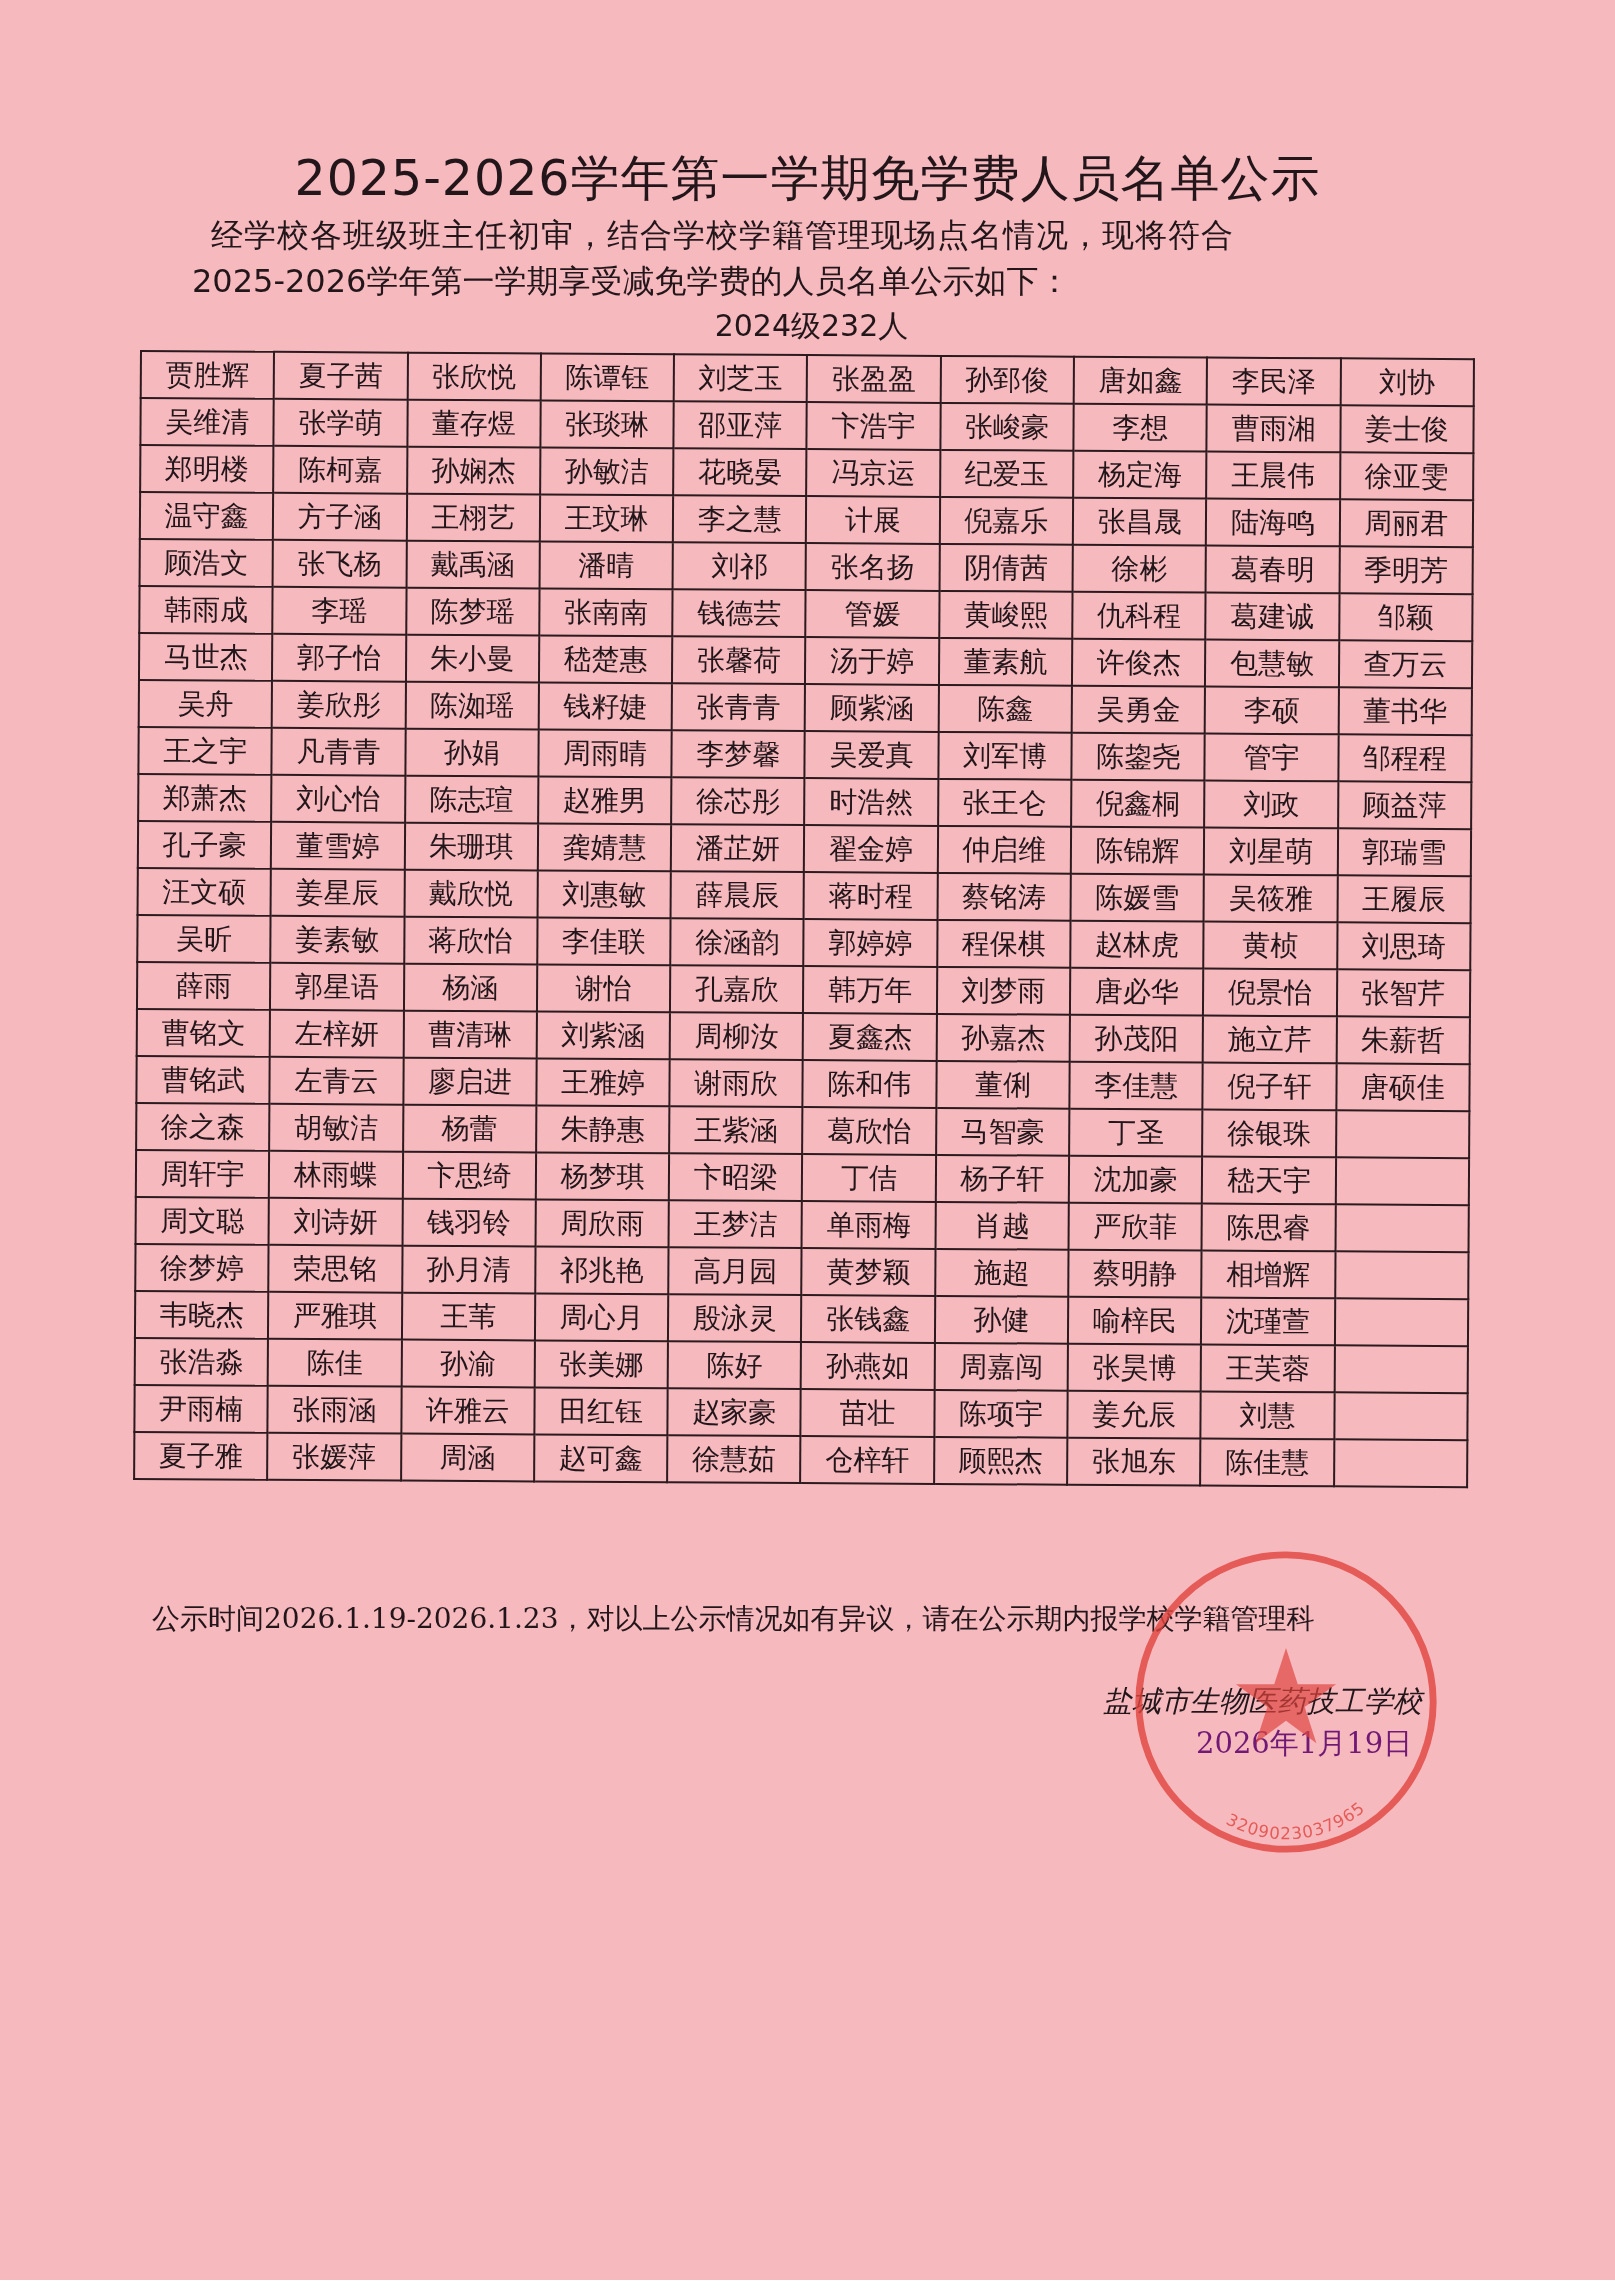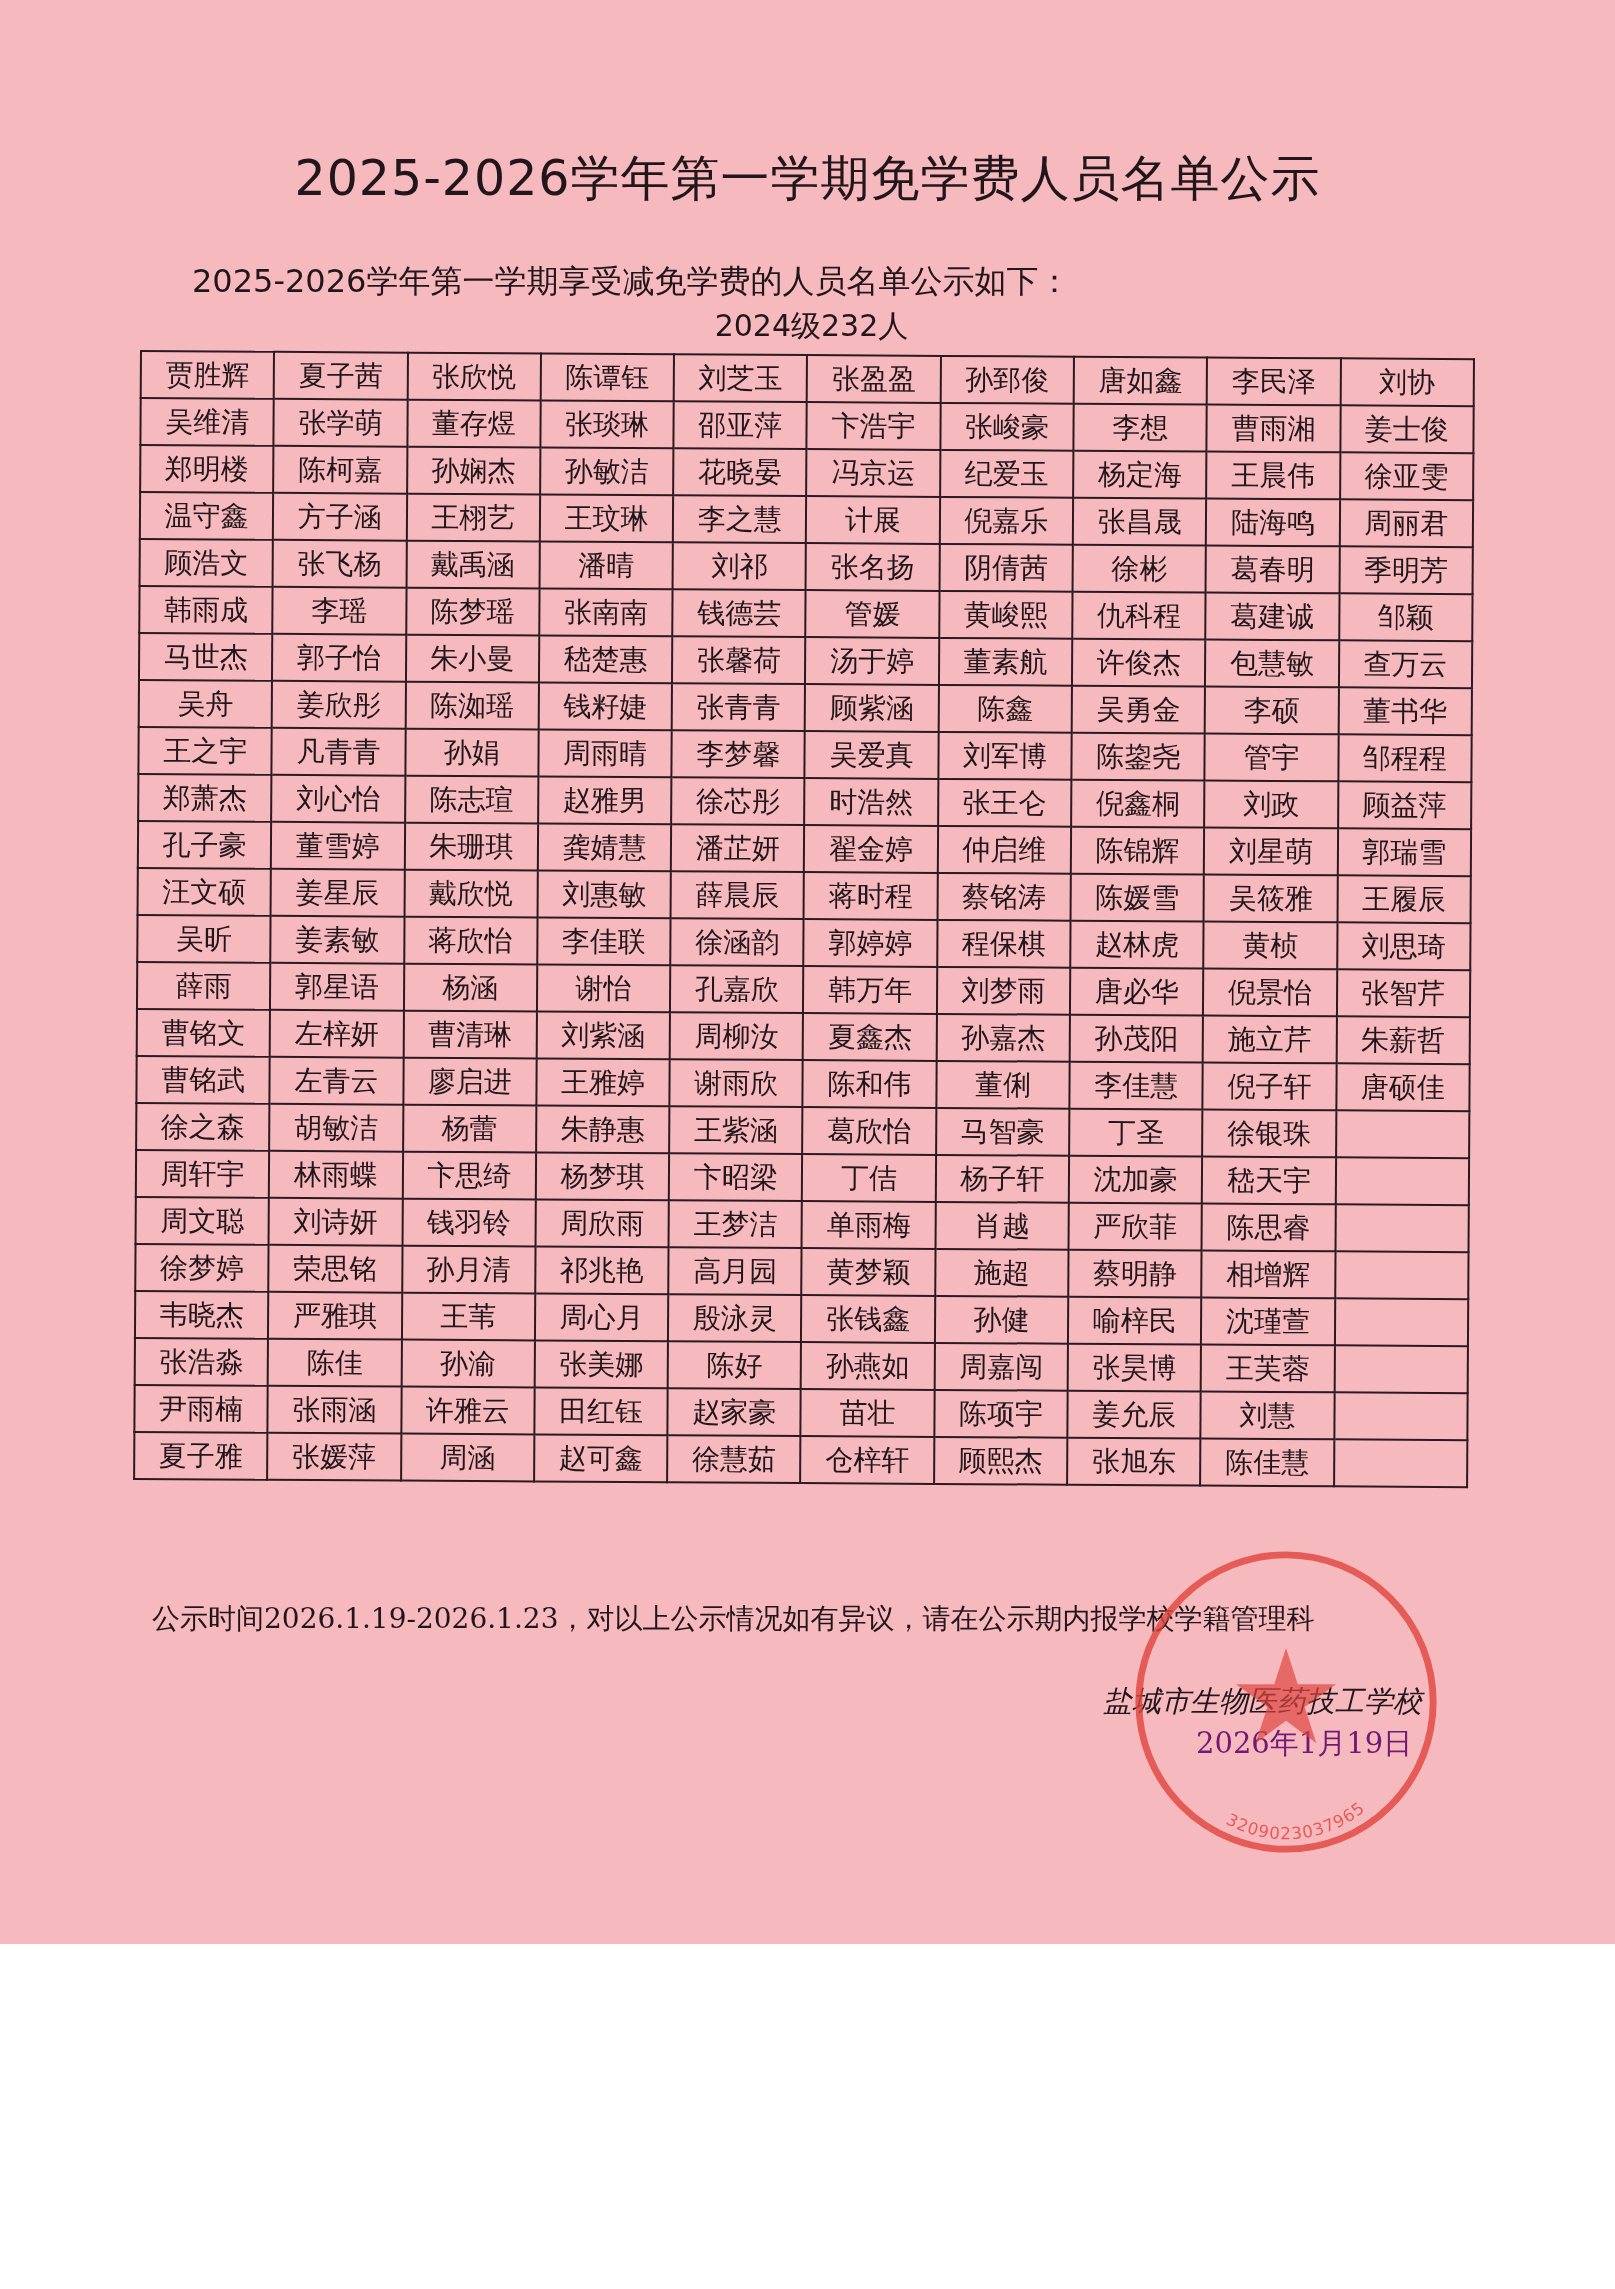--- a/index.html
+++ b/index.html
@@ -3,21 +3,21 @@
   <meta charset="utf-8">
   <style>
     html, body { margin: 0; padding: 0; }
     body {
       width: 1615px; height: 2290px; position: relative; overflow: hidden;
       background: #ffffff;
       font-family: "DejaVu Serif", "Liberation Serif", serif;
       color: #2a1a1c;
     }
     .paper {
-      position: absolute; left: 0; top: 0; width: 1615px; height: 1944px;
+      position: absolute; left: 0; top: 0; width: 1615px; height: 2280px;
       background: #f6b9be;
     }
     .title {
       position: absolute; left: 0; top: 147px; width: 1615px; text-align: center;
       font-family: "DejaVu Sans", "Liberation Sans", sans-serif;
       font-size: 49px; line-height: 63px; letter-spacing: 1px; color: #22161a;
     }
     .intro1 {
       position: absolute; left: 211px; top: 214px;
       font-size: 32px; line-height: 43px; color: #22161a; letter-spacing: 1px;
@@ -68,20 +68,21 @@
       position: absolute; left: 1129px; top: 1545px; width: 314px; height: 314px;
       pointer-events: none; opacity: 0.8;
     }
   </style>
 </head>
 <body>
 
 <div class="paper">
 
   <div class="title">2025-2026学年第一学期免学费人员名单公示</div>
+  <div class="intro1">经学校各班级班主任初审，结合学校学籍管理现场点名情况，现将符合</div>
   <div class="intro2">2025-2026学年第一学期享受减免学费的人员名单公示如下：</div>
   <div class="grade">2024级232人</div>
 
   <div class="table-wrap">
     <table class="names">
       <tbody id="roster-body">
           <tr>
             <td>贾胜辉</td>
             <td>夏子茜</td>
             <td>张欣悦</td>

